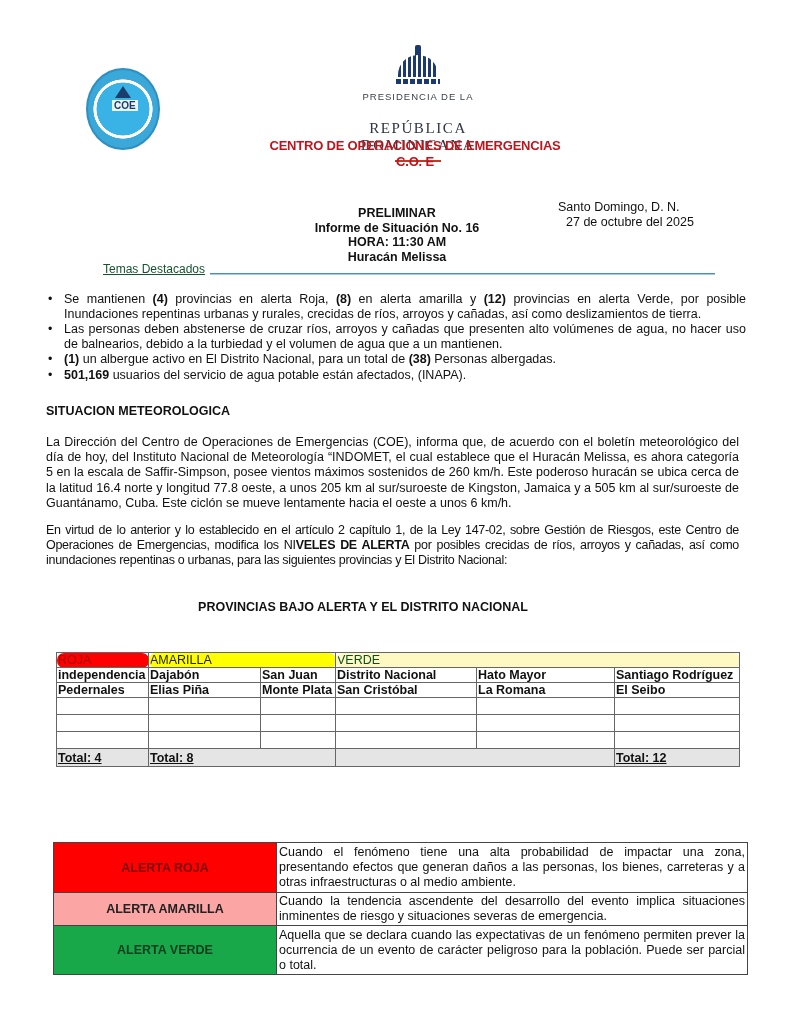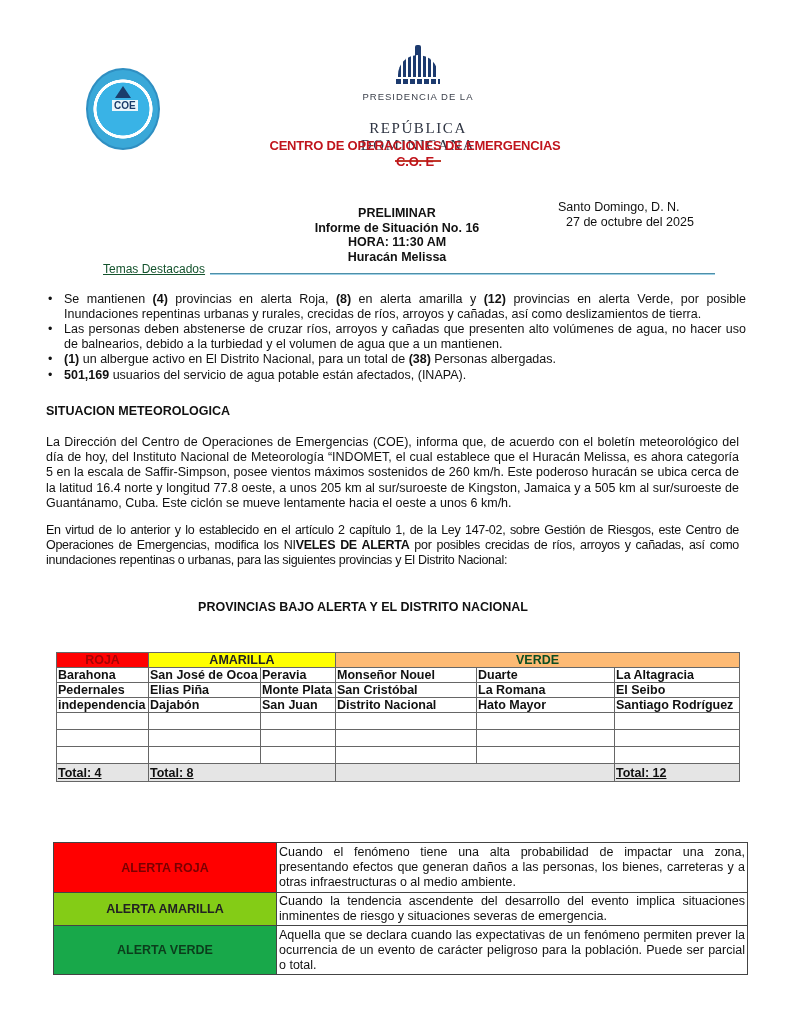--- a/index.html
+++ b/index.html
@@ -58,36 +58,36 @@
 
   .table-title { left: 0; width: 726px; top: 600px; text-align: center; font-weight: bold; font-size: 12.5px; }
 
   
   table.prov {
     position: absolute; left: 56px; top: 652px; border-collapse: collapse;
     font-size: 12.5px; font-weight: bold; table-layout: fixed;
   }
   table.prov td { border: 1px solid #666; padding: 0 1px; height: 14px; line-height: 14px; white-space: nowrap; overflow: hidden; }
   table.prov tr.empty td { height: 16px; }
-  table.prov tr.head td { text-align: center; font-weight: bold; }
+  table.prov tr.head td { font-weight: normal; border-radius: 7px; }
   .h-roja { background: #ff0000; color: #a50000; }
   .h-amarilla { background: #ffff00; color: #222; }
-  .h-verde { background: #fdba74; color: #0b4d22; }
+  .h-verde { background: #fef9c3; color: #0b4d22; }
   table.prov tr.total td { background: #e5e5e5; height: 17px; text-decoration: underline; }
 
   
   table.legend {
     position: absolute; left: 53px; top: 842px; border-collapse: collapse; table-layout: fixed;
     font-size: 12.5px;
   }
   table.legend td { border: 1px solid #444; vertical-align: middle; }
   table.legend td.lbl { text-align: center; font-weight: bold; width: 220px; }
   table.legend td.desc { width: 466px; padding: 0 2px; line-height: 15px; text-align: justify; }
   .lg-roja { background: #ff0000; color: #7a0000; height: 47px; }
-  .lg-amarilla { background: #84cc16; color: #222; height: 30px; }
+  .lg-amarilla { background: #fca5a5; color: #222; height: 30px; }
   .lg-verde { background: #18a84a; color: #0b3d1c; height: 46px; }
 </style>
 </head>
 <body>
 
 <div class="abs coe-seal">
   <div class="triangle"></div>
   <span class="inner-text">COE</span>
 </div>
 
@@ -142,44 +142,36 @@
     <col style="width:141px">
       <col style="width:138px">
       <col style="width:125px">
   </colgroup>
   <tbody id="prov-body">
     <tr class="head">
       <td class="h-roja">ROJA</td>
       <td class="h-amarilla" colspan="2">AMARILLA</td>
       <td class="h-verde" colspan="3">VERDE</td>
     </tr>
-  <tr>
-        <td>Barahona</td>
-        <td>San José de Ocoa</td>
-        <td>Peravia</td>
-        <td>Monseñor Nouel</td>
-        <td>Duarte</td>
-        <td>La Altagracia</td>
+      <tr>
+        <td>independencia</td>
+        <td>Dajabón</td>
+        <td>San Juan</td>
+        <td>Distrito Nacional</td>
+        <td>Hato Mayor</td>
+        <td>Santiago Rodríguez</td>
       </tr>
       <tr>
         <td>Pedernales</td>
         <td>Elias Piña</td>
         <td>Monte Plata</td>
         <td>San Cristóbal</td>
         <td>La Romana</td>
         <td>El Seibo</td>
       </tr>
-      <tr>
-        <td>independencia</td>
-        <td>Dajabón</td>
-        <td>San Juan</td>
-        <td>Distrito Nacional</td>
-        <td>Hato Mayor</td>
-        <td>Santiago Rodríguez</td>
-      </tr>
       <tr class="empty">
         <td></td>
         <td></td>
         <td></td>
         <td></td>
         <td></td>
         <td></td>
       </tr>
       <tr class="empty">
         <td></td>

